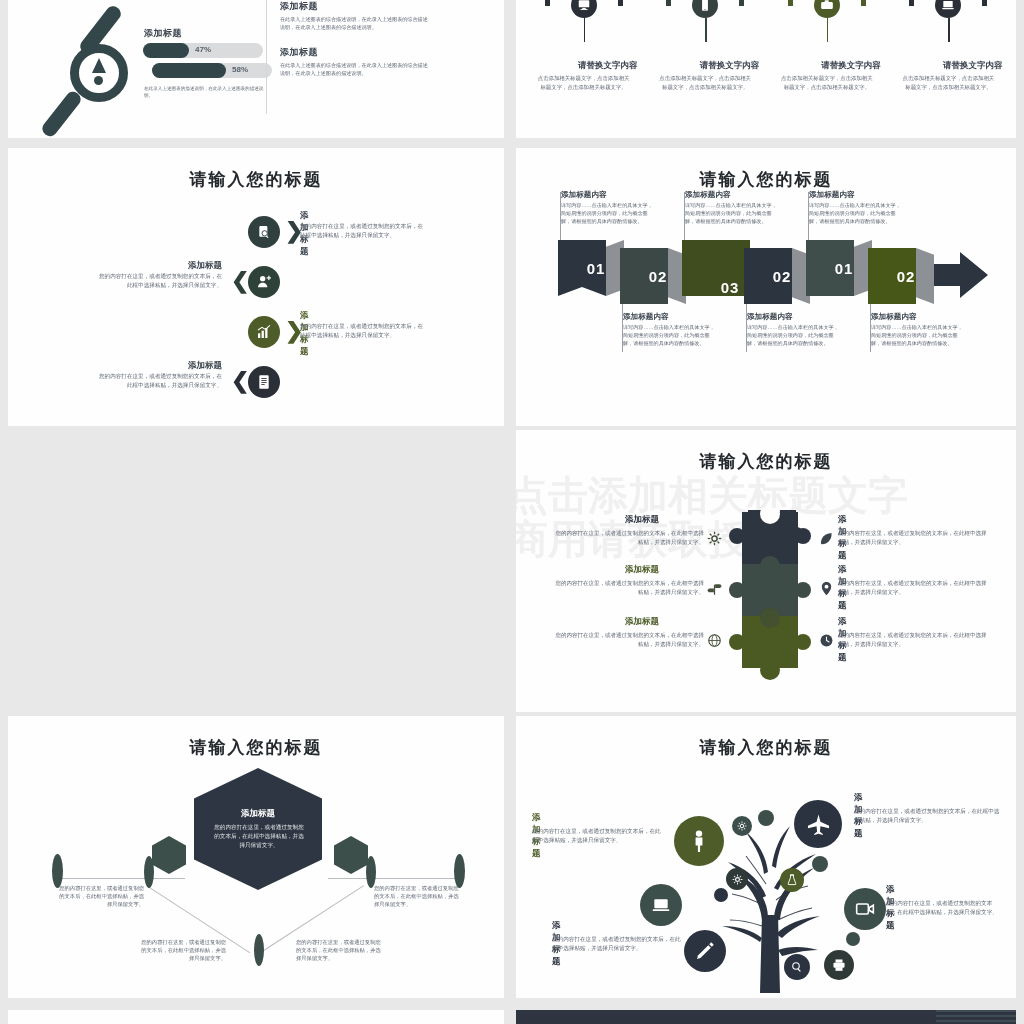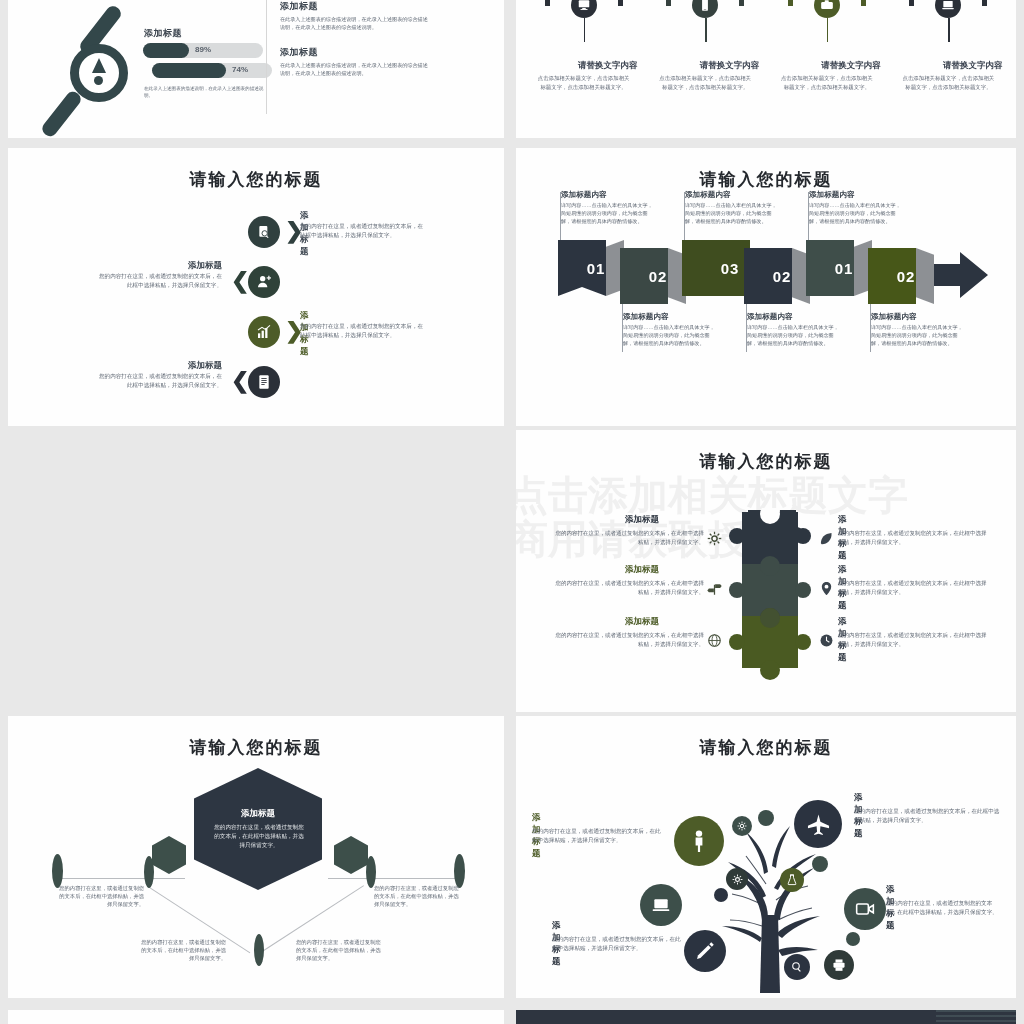--- a/index.html
+++ b/index.html
@@ -211,27 +211,27 @@
       <div class="drop" style="left:56px; top:58px;"></div>
       <div class="drop-dot" style="left:58px; top:76px;"></div>
       <div class="mag-handle" style="left:18px; top:88px; width:15px; height:52px; transform:rotate(38deg);"></div>
     </div>
 
     <div class="hd" style="position:absolute; left:136px; top:145px; font-size:9px; letter-spacing:0.5px;">添加标题</div>
 
     <div class="barwrap" style="left:135px; top:161px; width:120px; height:16px;">
       <div class="bartrack" style="left:0; top:0; width:120px;"></div>
       <div class="barfill" style="width:46px;"></div>
-      <div class="barlabel" style="left:52px; top:2px; font-size:8px;">89%</div>
+      <div class="barlabel" style="left:52px; top:2px; font-size:8px;">47%</div>
     </div>
 
     <div class="barwrap" style="left:144px; top:181px; width:120px; height:16px;">
       <div class="bartrack" style="left:0; top:0; width:120px;"></div>
       <div class="barfill" style="width:74px;"></div>
-      <div class="barlabel" style="left:80px; top:2px; font-size:8px;">74%</div>
+      <div class="barlabel" style="left:80px; top:2px; font-size:8px;">58%</div>
     </div>
 
     <div class="bd" style="position:absolute; left:136px; top:203px; width:120px; font-size:4.6px;">在此录入上述图表的描述说明，在此录入上述图表的描述说明。</div>
 
     <div class="divline" style="left:258px; top:112px; width:1px; height:120px;"></div>
 
     <div style="position:absolute; left:272px; top:118px; width:148px;">
       <div class="hd" style="font-size:9px; letter-spacing:0.5px;">添加标题</div>
       <div class="bd" style="margin-top:3px; font-size:5.1px;">在此录入上述图表的综合描述说明，在此录入上述图表的综合描述说明，在此录入上述图表的综合描述说明。</div>
       <div class="hd" style="margin-top:14px; font-size:9px; letter-spacing:0.5px;">添加标题</div>
@@ -372,21 +372,21 @@
           <div class="bd" style="margin-top:2px; font-size:5.1px;">详写内容……点击输入本栏的具体文字，简短易懂的说明分项内容，此为概念图解，请根据您的具体内容酌情修改。</div>
         </div>
         <div class="seg" style="left: 104px; top: 100px; width: 48px; height: 56px; background: rgb(59, 72, 69);">
           <span class="seg-num" style="font-size:15px;">02</span>
         </div>
         <div class="tickline" style="left: 106px; top: 156px; height: 48px;"></div>
         <div style="position: absolute; left: 107px; width: 92px; top: 164px;">
           <div style="font-size:7.6px; font-weight:700; color:#3d4650;">添加标题内容</div>
           <div class="bd" style="margin-top:2px; font-size:5.1px;">详写内容……点击输入本栏的具体文字，简短易懂的说明分项内容，此为概念图解，请根据您的具体内容酌情修改。</div>
         </div>
-        <div class="seg" style="left: 166px; top: 92px; width: 68px; height: 56px; background: rgb(63, 77, 31);">
+        <div class="seg" style="left: 166px; top: 92px; width: 68px; height: 56px; background: rgb(63, 77, 31); align-items: flex-end;">
           <span class="seg-num" style="font-size:15px;">03</span>
         </div>
         <div class="tickline" style="left: 168px; top: 44px; height: 48px;"></div>
         <div style="position: absolute; left: 169px; width: 92px; top: 42px;">
           <div style="font-size:7.6px; font-weight:700; color:#3d4650;">添加标题内容</div>
           <div class="bd" style="margin-top:2px; font-size:5.1px;">详写内容……点击输入本栏的具体文字，简短易懂的说明分项内容，此为概念图解，请根据您的具体内容酌情修改。</div>
         </div>
         <div class="seg" style="left: 228px; top: 100px; width: 48px; height: 56px; background: rgb(44, 52, 64);">
           <span class="seg-num" style="font-size:15px;">02</span>
         </div>

